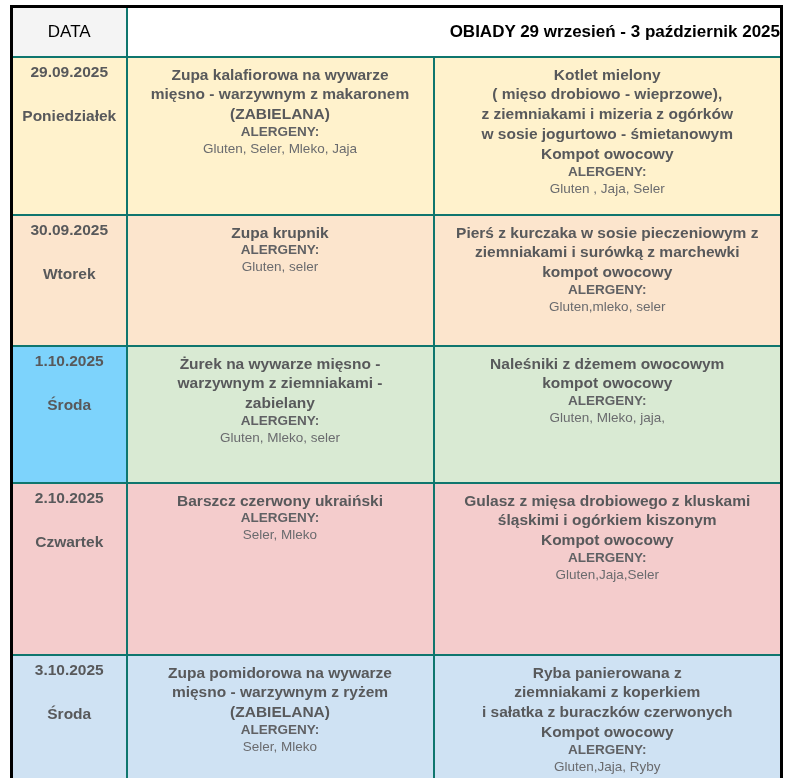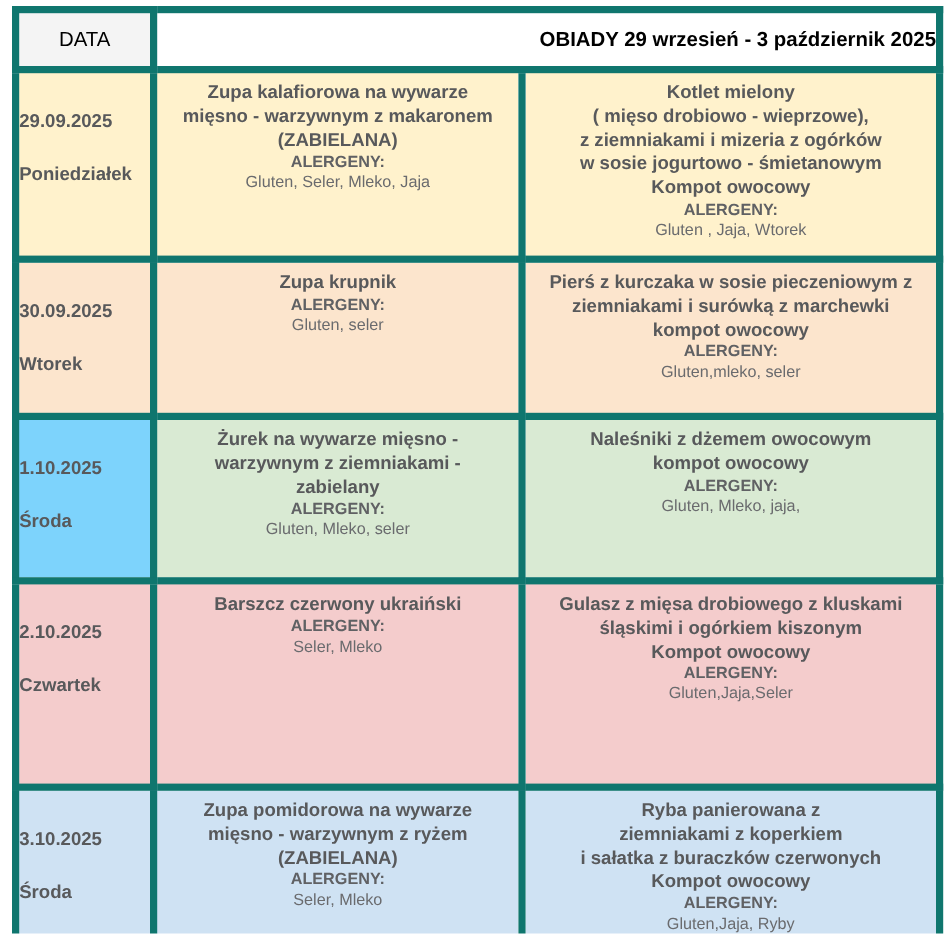--- a/index.html
+++ b/index.html
@@ -9,21 +9,21 @@
     font-family: "Liberation Sans", "DejaVu Sans", sans-serif;
   }
   .page { padding: 5px 12px 10px 10px; }
   table.menu {
     width: 770px;
     border-collapse: collapse;
     table-layout: fixed;
     border: 3px solid #000;
   }
   td {
-    border: 6px solid #0f766e;
+    border: 2px solid #0f766e;
     vertical-align: top;
     overflow: hidden;
   }
   
   tr.header-row   { height: 50px; }
   tr.day-row-0    { height: 158px; }
   tr.day-row-1    { height: 131px; }
   tr.day-row-2    { height: 137px; }
   tr.day-row-3    { height: 172px; }
   tr.day-row-4    { height: 148px; }
@@ -40,22 +40,22 @@
     background: #ffffff;
     text-align: right;
     vertical-align: middle;
     font-size: 17px;
     font-weight: 700;
     color: #000;
   }
 
   
   td.date-cell {
-    text-align: left;
-    padding-top: 32px;
+    text-align: center;
+    padding-top: 5px;
   }
   .date-text {
     font-size: 15.5px;
     font-weight: 700;
     color: #58595b;
   }
   .day-text {
     margin-top: 26px;
     font-size: 15.5px;
     font-weight: 700;
@@ -129,21 +129,21 @@
       </td>
       <td class="dish-cell" style="background: rgb(255, 242, 204);">
         <div class="dish-inner">
           <div class="dish-name">Kotlet mielony
 ( mięso drobiowo - wieprzowe),
 z ziemniakami i mizeria z ogórków
 w sosie jogurtowo - śmietanowym
 Kompot owocowy</div>
           <div class="allergens">
             <div class="allergens-label">ALERGENY:</div>
-            <div class="allergens-list">Gluten , Jaja, Wtorek</div>
+            <div class="allergens-list">Gluten , Jaja, Seler</div>
           </div>
         </div>
       </td>
     </tr>
 
     <tr class="day-row-1">
       <td class="date-cell" style="background: rgb(252, 229, 205);">
         <div class="date-text">30.09.2025</div>
         <div class="day-text">Wtorek</div>
       </td>

